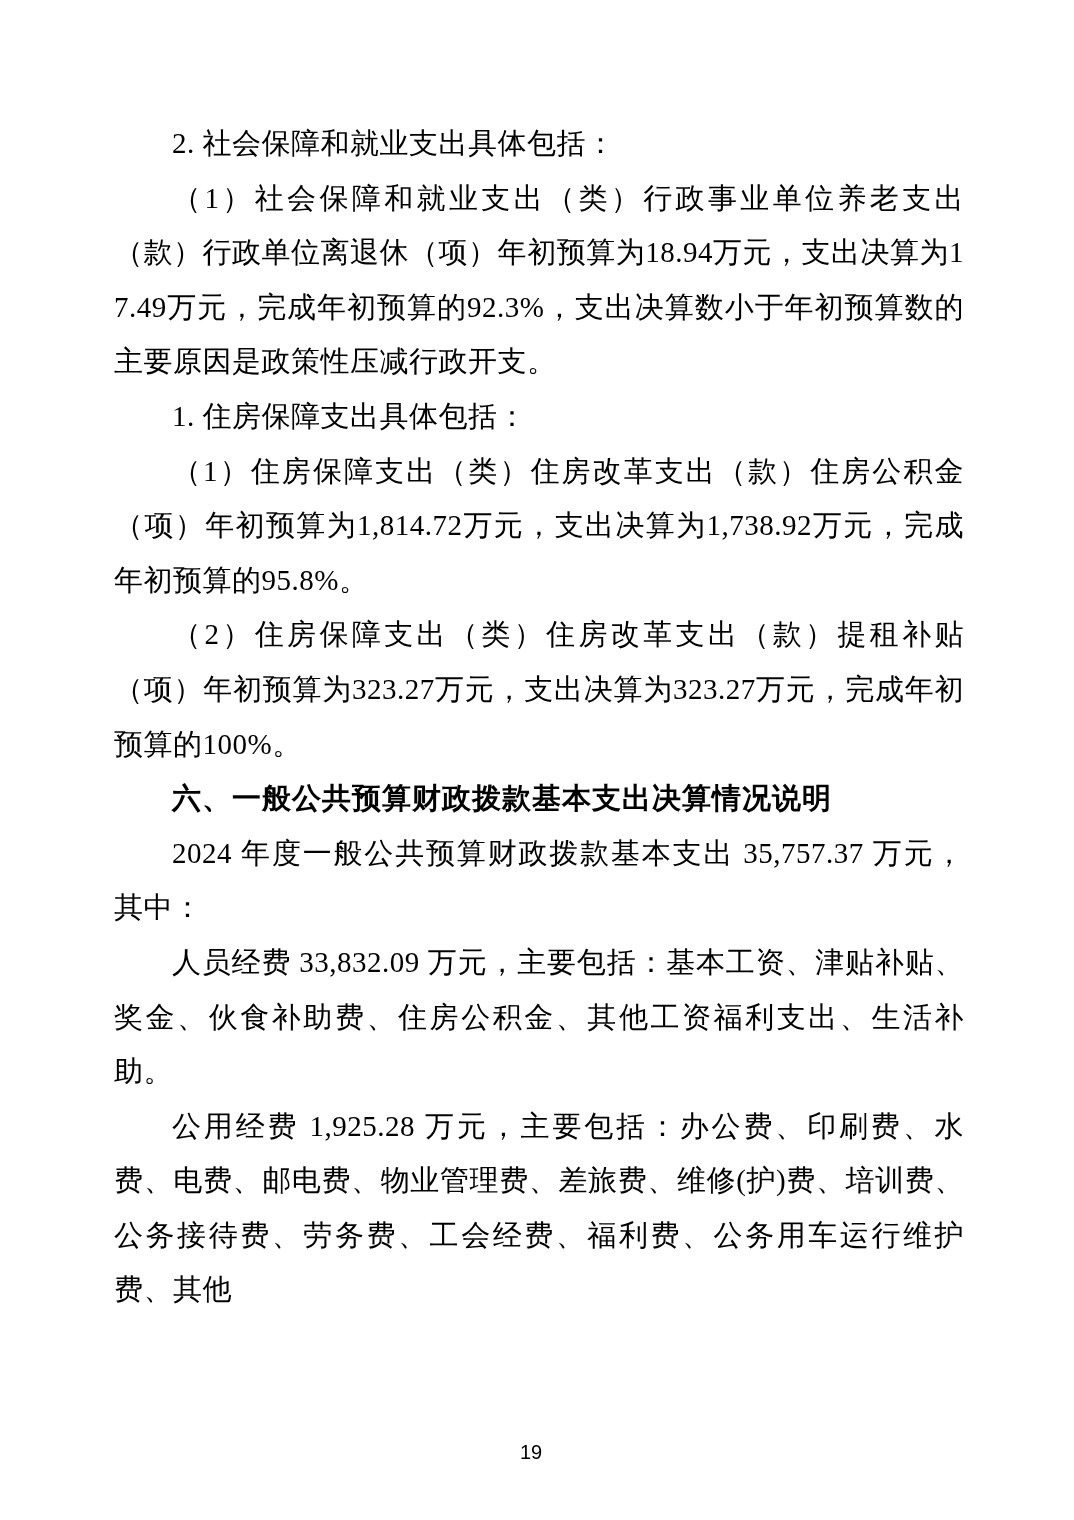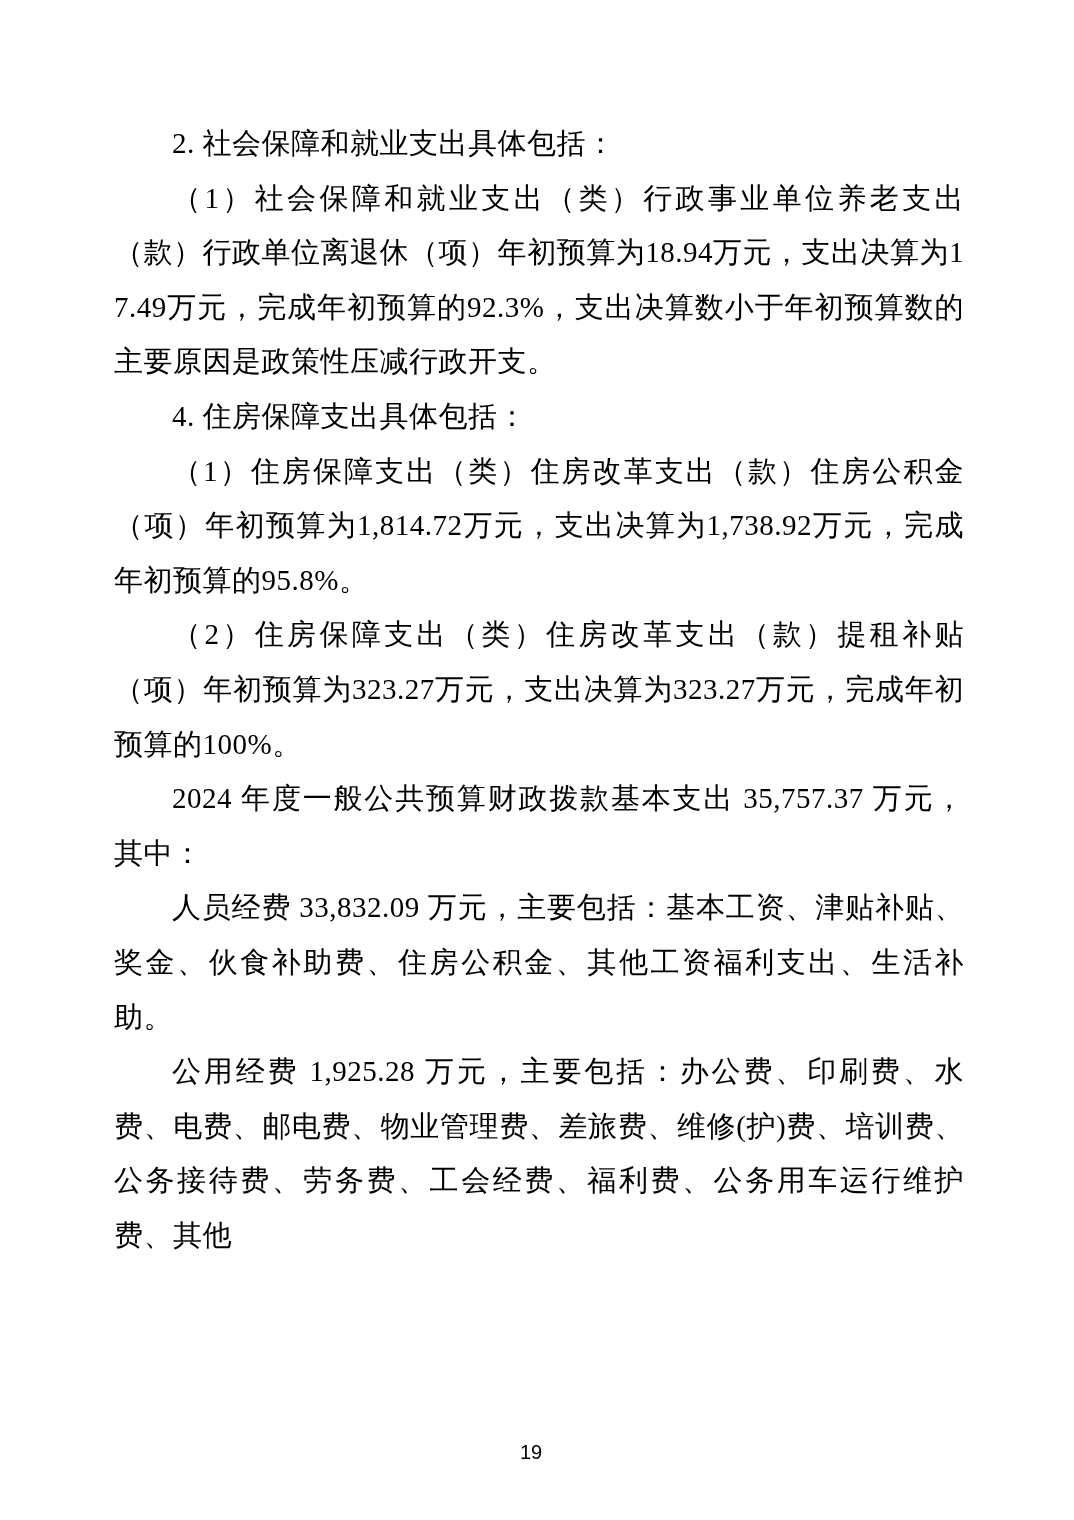--- a/index.html
+++ b/index.html
@@ -52,21 +52,22 @@
     color: #000000;
   }
 </style>
 </head>
 <body>
 
 <div class="page">
   <div class="content">
     <p class="para">2. 社会保障和就业支出具体包括：</p>
     <p class="para">（1）社会保障和就业支出（类）行政事业单位养老支出（款）行政单位离退休（项）年初预算为18.94万元，支出决算为17.49万元，完成年初预算的92.3%，支出决算数小于年初预算数的主要原因是政策性压减行政开支。</p>
-    <p class="para">4. 住房保障支出具体包括：</p>
+    <p class="para">1. 住房保障支出具体包括：</p>
     <p class="para">（1）住房保障支出（类）住房改革支出（款）住房公积金（项）年初预算为1,814.72万元，支出决算为1,738.92万元，完成年初预算的95.8%。</p>
     <p class="para">（2）住房保障支出（类）住房改革支出（款）提租补贴（项）年初预算为323.27万元，支出决算为323.27万元，完成年初预算的100%。</p>
+    <p class="para heading">六、一般公共预算财政拨款基本支出决算情况说明</p>
     <p class="para">2024 年度一般公共预算财政拨款基本支出 35,757.37 万元，其中：</p>
     <p class="para">人员经费 33,832.09 万元，主要包括：基本工资、津贴补贴、奖金、伙食补助费、住房公积金、其他工资福利支出、生活补助。</p>
     <p class="para">公用经费 1,925.28 万元，主要包括：办公费、印刷费、水费、电费、邮电费、物业管理费、差旅费、维修(护)费、培训费、公务接待费、劳务费、工会经费、福利费、公务用车运行维护费、其他</p>
   </div>
   <div class="page-number">19</div>
 </div>
 
 </body></html>

